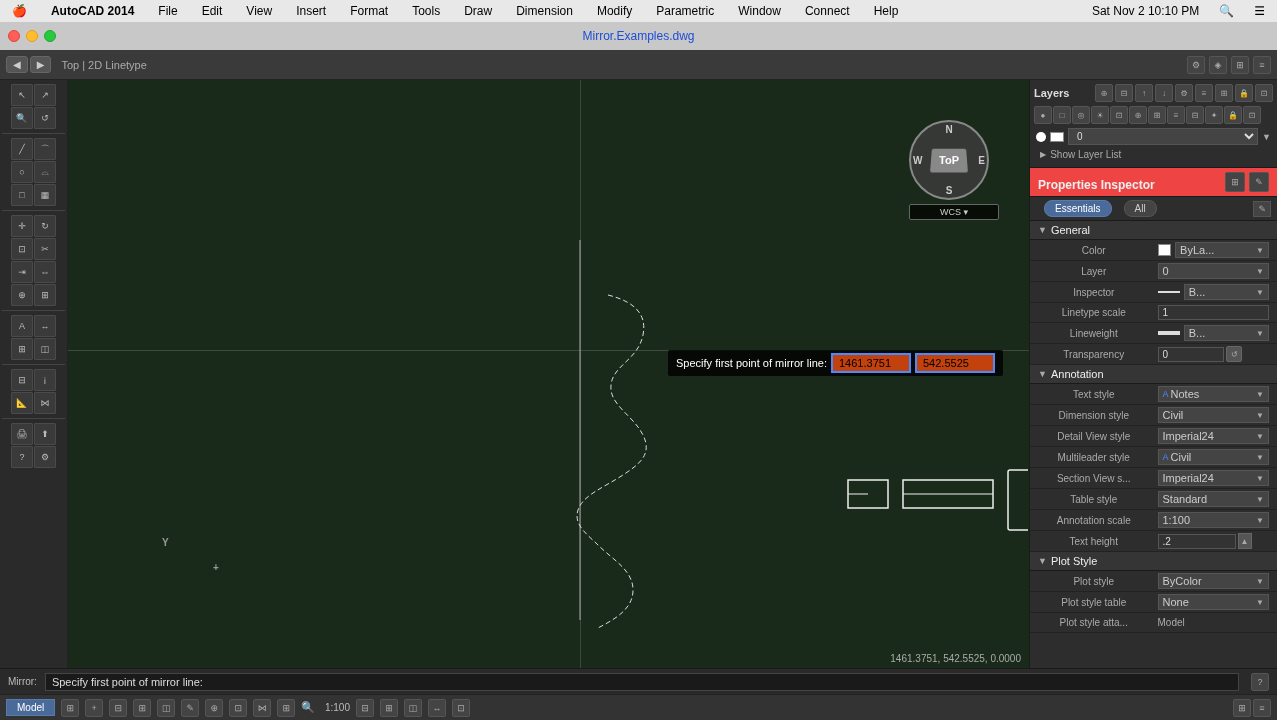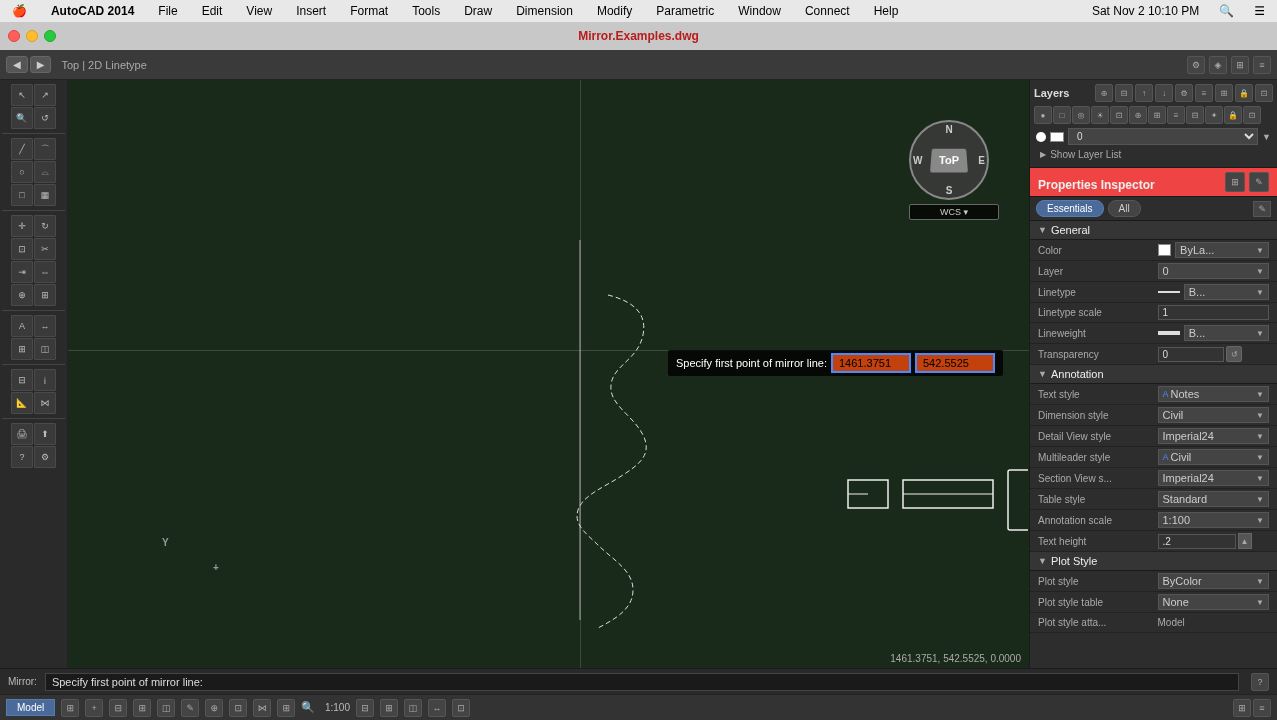--- a/index.html
+++ b/index.html
@@ -9,21 +9,21 @@
     #menubar { background: #e8e8e8; height: 22px; display: flex; align-items: center; padding: 0 8px; gap: 16px; color: #000; font-size: 12px; }
     #menubar span { cursor: pointer; padding: 1px 4px; }
     #menubar .right { margin-left: auto; display: flex; gap: 12px; }
 
     
     #titlebar { background: #c8c8c8; height: 28px; display: flex; align-items: center; justify-content: center; position: relative; }
     #titlebar .buttons { position: absolute; left: 8px; display: flex; gap: 6px; }
     .btn-red { width: 12px; height: 12px; border-radius: 50%; background: #ff5f57; border: 1px solid #e0443e; }
     .btn-yellow { width: 12px; height: 12px; border-radius: 50%; background: #ffbd2e; border: 1px solid #dfa023; }
     .btn-green { width: 12px; height: 12px; border-radius: 50%; background: #28c940; border: 1px solid #1aab29; }
-    #titlebar .title { font-size: 12px; color: #b91c1c; font-weight: 700; }
+    #titlebar .title { font-size: 12px; color: #1d4ed8; font-weight: 400; }
 
     
     #toolbar { background: #3a3a3a; height: 30px; display: flex; align-items: center; padding: 0 6px; gap: 2px; border-bottom: 1px solid #222; }
     #toolbar .nav-btn { background: #555; border: 1px solid #666; color: #ccc; font-size: 10px; padding: 2px 6px; border-radius: 3px; cursor: pointer; }
     #toolbar .breadcrumb { color: #aaa; font-size: 11px; margin-left: 8px; }
 
     
     #main { display: flex; height: calc(720px - 22px - 28px - 30px - 26px - 26px); }
 
     
@@ -79,31 +79,31 @@
     .show-layer-list:before { content: '▶'; font-size: 8px; }
 
     
     #props-panel { flex: 1; overflow-y: auto; }
     .props-header { background: #ef4444; padding: 4px 8px; display: flex; align-items: flex-end; justify-content: space-between; border-bottom: 1px solid #1a1a1a; }
     .props-title { color: #eee; font-size: 12px; font-weight: bold; }
     .props-icons { display: flex; gap: 4px; }
     .props-icon { width: 20px; height: 20px; background: #444; border: 1px solid #555; border-radius: 2px; display: flex; align-items: center; justify-content: center; cursor: pointer; font-size: 9px; color: #aaa; }
 
     .filter-row { display: flex; align-items: center; padding: 3px 6px; gap: 4px; border-bottom: 1px solid #1a1a1a; }
-    .filter-btn { background: #4a6a9a; border: 1px solid #5a7aaa; color: #fff; font-size: 10px; padding: 2px 10px; border-radius: 8px; cursor: pointer; }
+    .filter-btn { background: #4a6a9a; border: 1px solid #5a7aaa; color: #fff; font-size: 10px; padding: 2px 10px; border-radius: 8px; cursor: pointer; margin-left: 8px; }
     .filter-btn.secondary { background: #444; border: 1px solid #555; color: #ccc; }
     .filter-edit { background: #444; border: 1px solid #555; color: #aaa; font-size: 9px; padding: 2px 4px; margin-left: auto; }
 
     
     .section-header { background: #353535; padding: 3px 8px; display: flex; align-items: center; gap: 4px; border-bottom: 1px solid #1a1a1a; cursor: pointer; }
     .section-arrow { color: #aaa; font-size: 9px; }
     .section-title { color: #eee; font-size: 11px; font-weight: normal; }
 
     .prop-row { display: flex; align-items: center; padding: 2px 8px; border-bottom: 1px solid #222; min-height: 20px; }
-    .prop-label { color: #aaa; font-size: 10px; flex: 1; text-align: left; padding-right: 8px; }
+    .prop-label { color: #aaa; font-size: 10px; flex: 1; text-align: center; padding-right: 8px; }
     .prop-value { display: flex; align-items: center; gap: 2px; flex: 1; }
     .prop-input { background: #333; border: 1px solid #555; color: #ddd; font-size: 10px; padding: 1px 4px; width: 100%; }
     .color-swatch { width: 16px; height: 12px; background: #fff; border: 1px solid #888; margin-right: 2px; }
     .linetype-line { width: 30px; height: 2px; background: #ddd; margin-right: 2px; }
     .lineweight-line { width: 30px; height: 3px; background: #ddd; margin-right: 2px; }
     .prop-reset { width: 16px; height: 16px; background: #555; border: 1px solid #666; border-radius: 2px; color: #aaa; font-size: 8px; cursor: pointer; display: flex; align-items: center; justify-content: center; }
     .prop-stepper { width: 14px; height: 16px; background: #555; border: 1px solid #666; color: #aaa; font-size: 8px; cursor: pointer; display: flex; align-items: center; justify-content: center; }
 
     
     #statusbar { height: 26px; background: #2a2a2a; border-top: 1px solid #1a1a1a; display: flex; align-items: center; padding: 0 8px; gap: 8px; font-size: 10px; color: #999; }
@@ -348,21 +348,21 @@
         <span class="prop-label">Layer</span>
         <div class="prop-value">
           <div class="prop-dropdown-wrap">
             <span>0</span>
             <span class="drop-arrow">▼</span>
           </div>
         </div>
       </div>
 
       <div class="prop-row">
-        <span class="prop-label">Linetype</span>
+        <span class="prop-label">Inspector</span>
         <div class="prop-value">
           <div class="linetype-line"></div>
           <div class="prop-dropdown-wrap">
             <span>B...</span>
             <span class="drop-arrow">▼</span>
           </div>
         </div>
       </div>
 
       <div class="prop-row">

